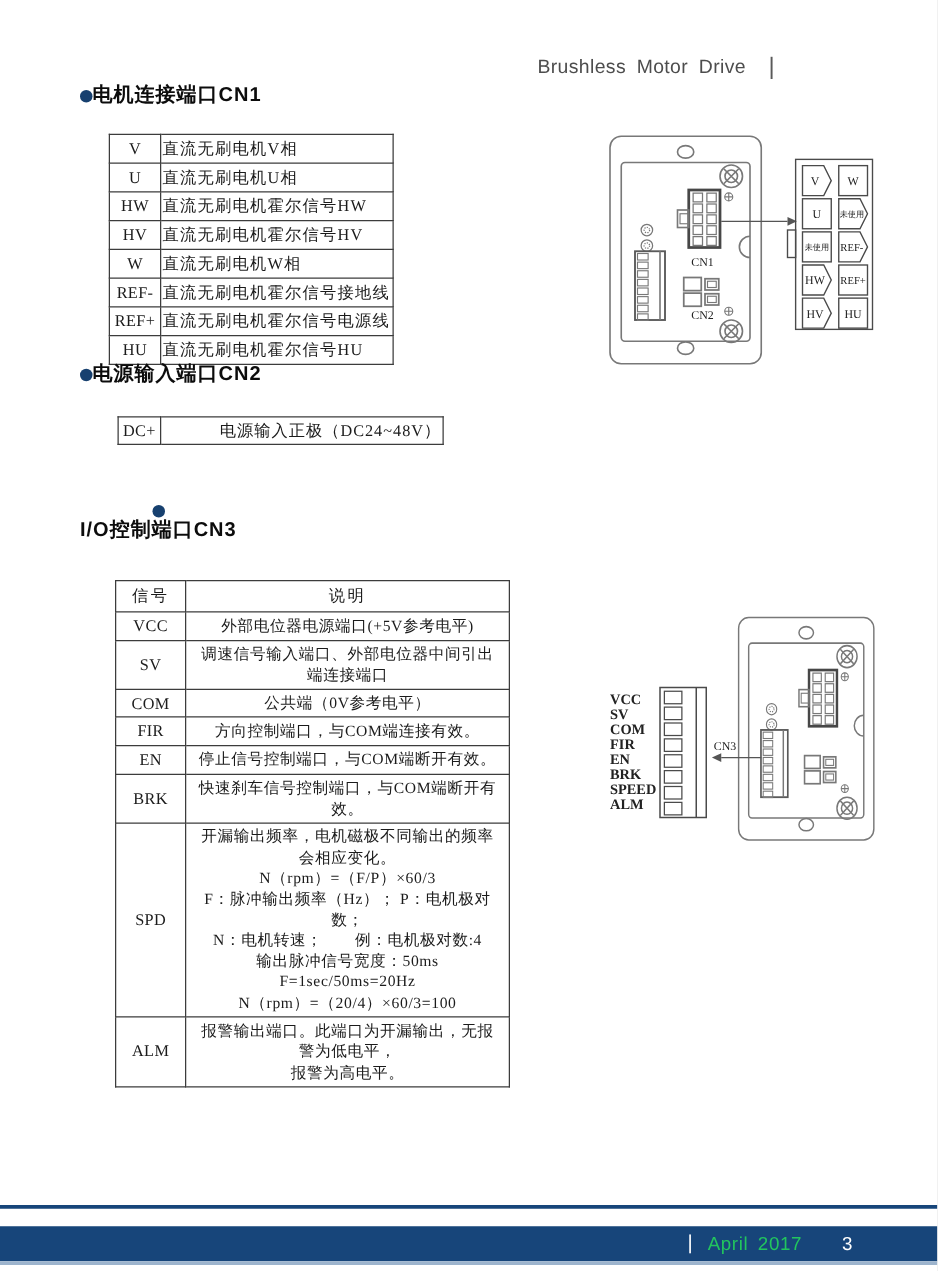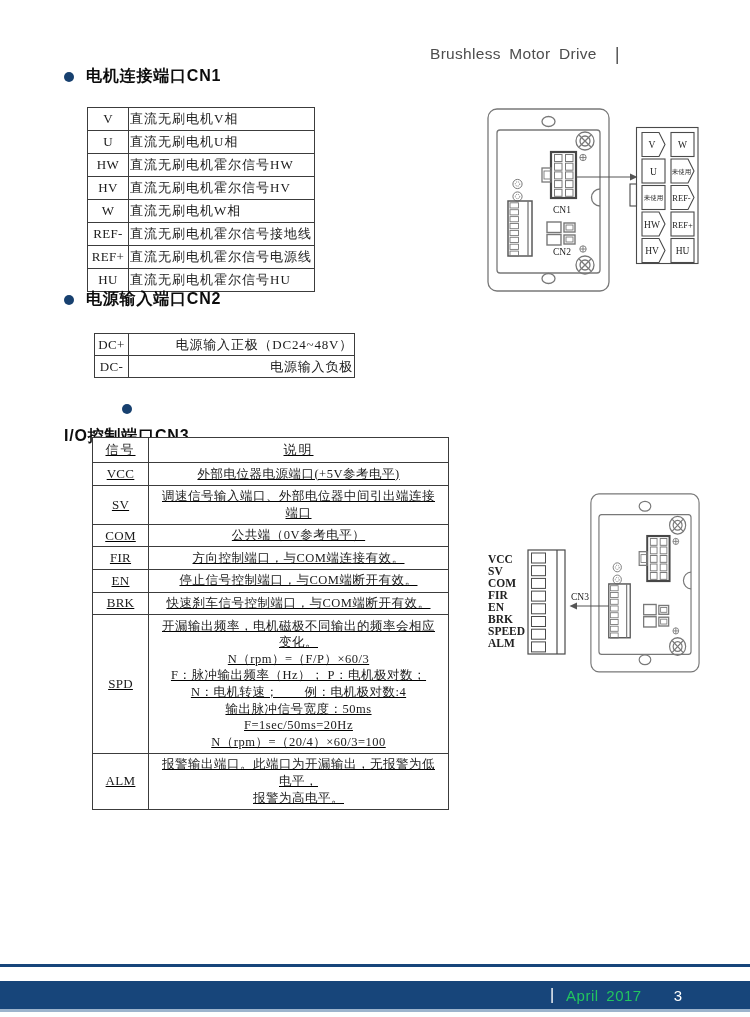--- a/index.html
+++ b/index.html
@@ -5,37 +5,37 @@
   html,body{margin:0;padding:0;background:#e8e8e8;}
   #page{position:relative;width:750px;height:1017px;background:#ffffff;margin:0 auto;
         font-family:"Liberation Sans","DejaVu Sans",sans-serif;overflow:hidden;}
 
   
   .hdr{position:absolute;top:22px;left:430px;display:flex;align-items:center;gap:18px;margin-top:21px;}
   .hdr .t{font-size:15.5px;color:#4d4d4d;word-spacing:4px;letter-spacing:0.3px;}
   .hdr .sep{font-size:19px;color:#5a5a5a;font-weight:300;}
 
   
-  .sec{position:absolute;display:flex;align-items:center;gap:12px;}
+  .sec{position:absolute;display:flex;align-items:center;}
   .bullet{width:10px;height:10px;border-radius:50%;background:#17406f;flex:0 0 auto;}
   .sec h2{margin:0;font-size:16px;font-weight:bold;color:#0c0c0c;letter-spacing:0.8px;}
 
   
   table{border-collapse:collapse;position:absolute;table-layout:fixed;background:#fff;}
   td,th{border:1px solid #3c3c3c;font-family:"Liberation Serif","DejaVu Serif",serif;
         color:#1b1b1b;overflow:hidden;}
   .sig{text-align:center;font-size:13px;letter-spacing:0.3px;}
   .des{font-size:13px;letter-spacing:1px;}
   .t1{left:87px;top:107px;width:228px;}
   .t1 td{height:20px;}
   .t1 .des{}
   .t2{left:94px;top:333px;width:261px;}
   .t2 td{height:19px;}
   .t2 .des{text-align:right;padding-left:13px;letter-spacing:0.8px;}
-  .t3{left:92px;top:437px;width:357px;text-decoration:underline;}
+  .t3{left:92px;top:464px;width:316px;}
   .t3 th{height:22px;font-weight:normal;font-size:13px;letter-spacing:2px;text-align:center;}
   .t3 td{padding:2.5px 0;}
   .t3 .sig{padding:0 2px;}
   .t3 .des{font-size:12.5px;letter-spacing:0.5px;line-height:16.6px;padding:2.5px 8px;
            white-space:pre-line;text-align:center;}
 
   
   .fig{position:absolute;}
   svg text{font-family:"Liberation Serif","DejaVu Serif",serif;fill:#222;stroke:none;}
 
@@ -228,24 +228,20 @@
   <table class="t2">
     <colgroup>
         <col style="width:34px">
         <col>
       </colgroup>
     <tbody>
         <tr>
           <td class="sig">DC+</td>
           <td class="des">电源输入正极（DC24~48V）</td>
         </tr>
-    <tr>
-          <td class="sig">DC-</td>
-          <td class="des">电源输入负极</td>
-        </tr>
   </tbody>
     </table>
 
   <div class="sec" style="left:64px;top:404px;flex-direction:column;">
     <span class="bullet"></span>
     <h2>I/O控制端口CN3</h2>
   </div>
 
   <table class="t3">
     <colgroup>

